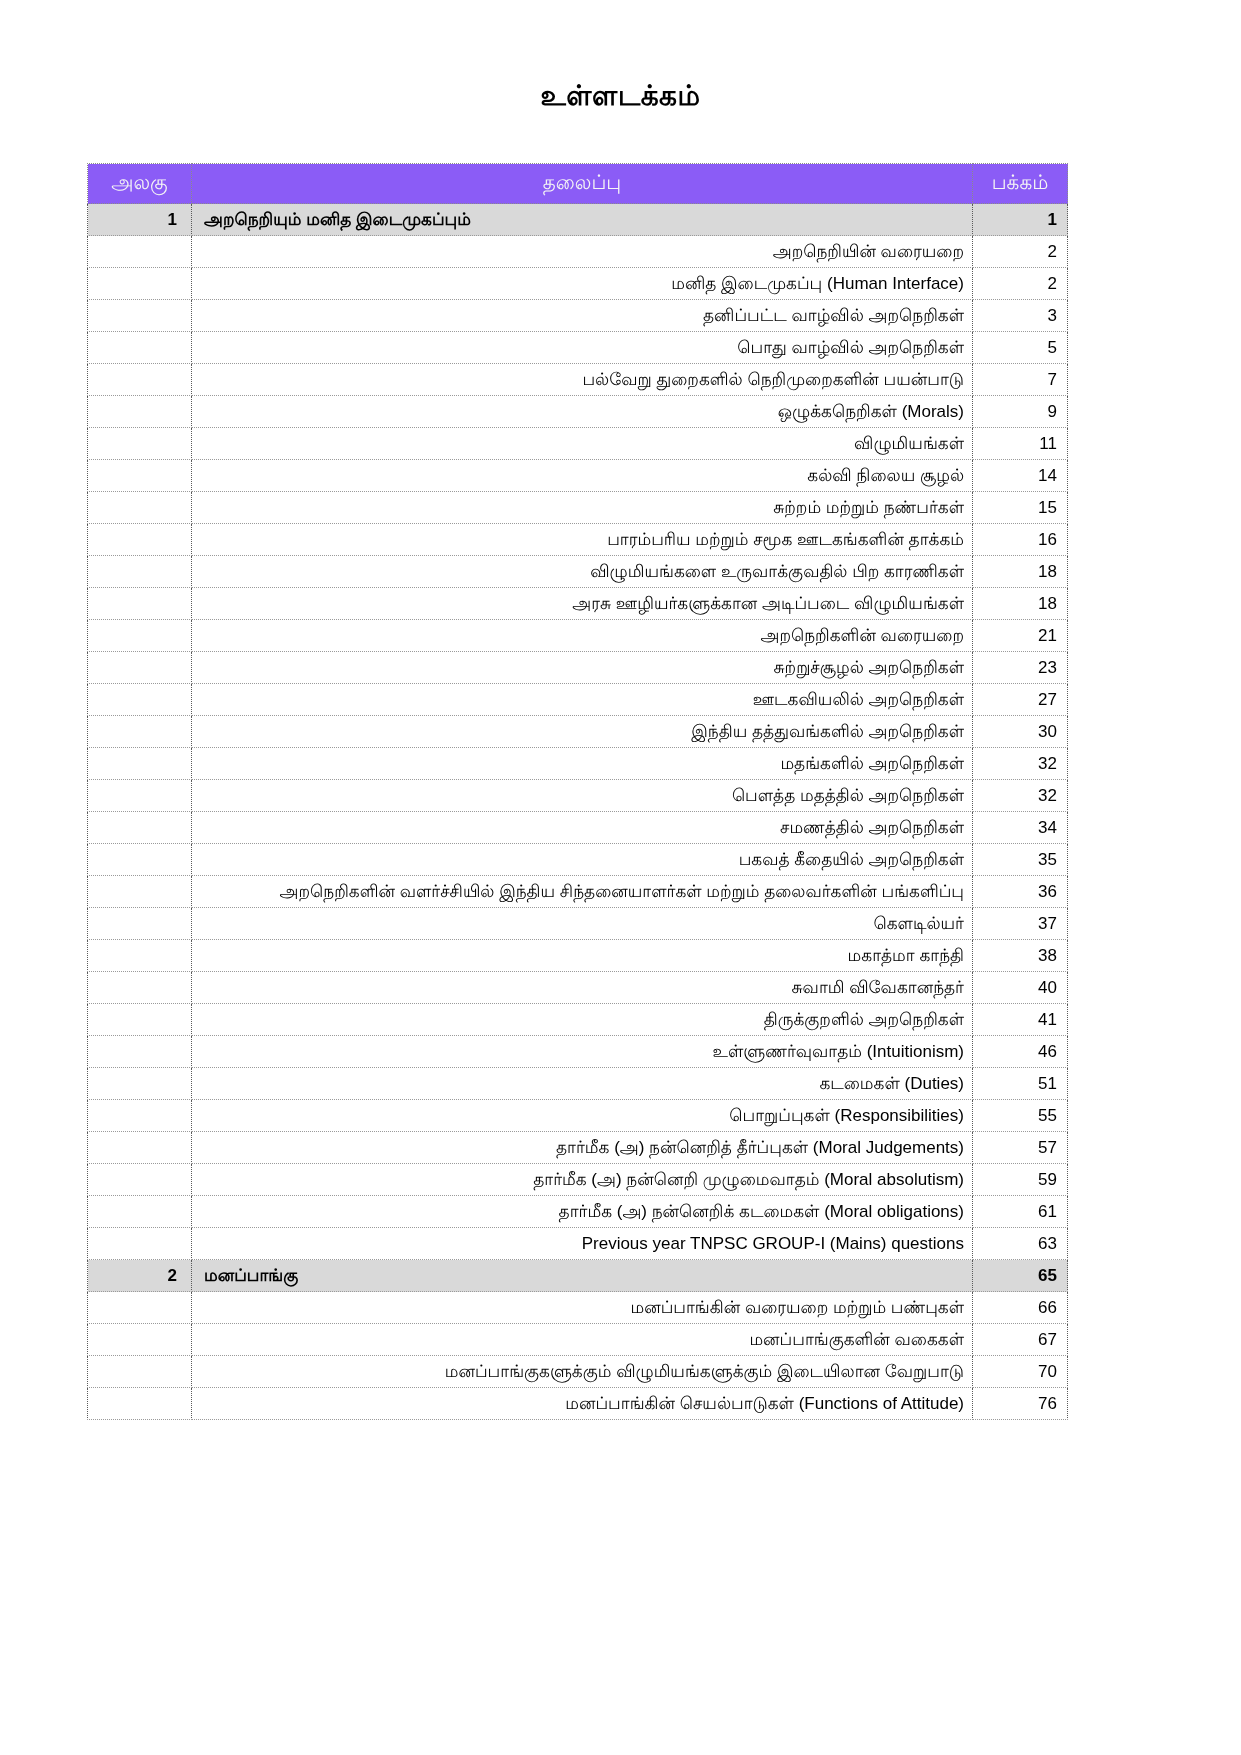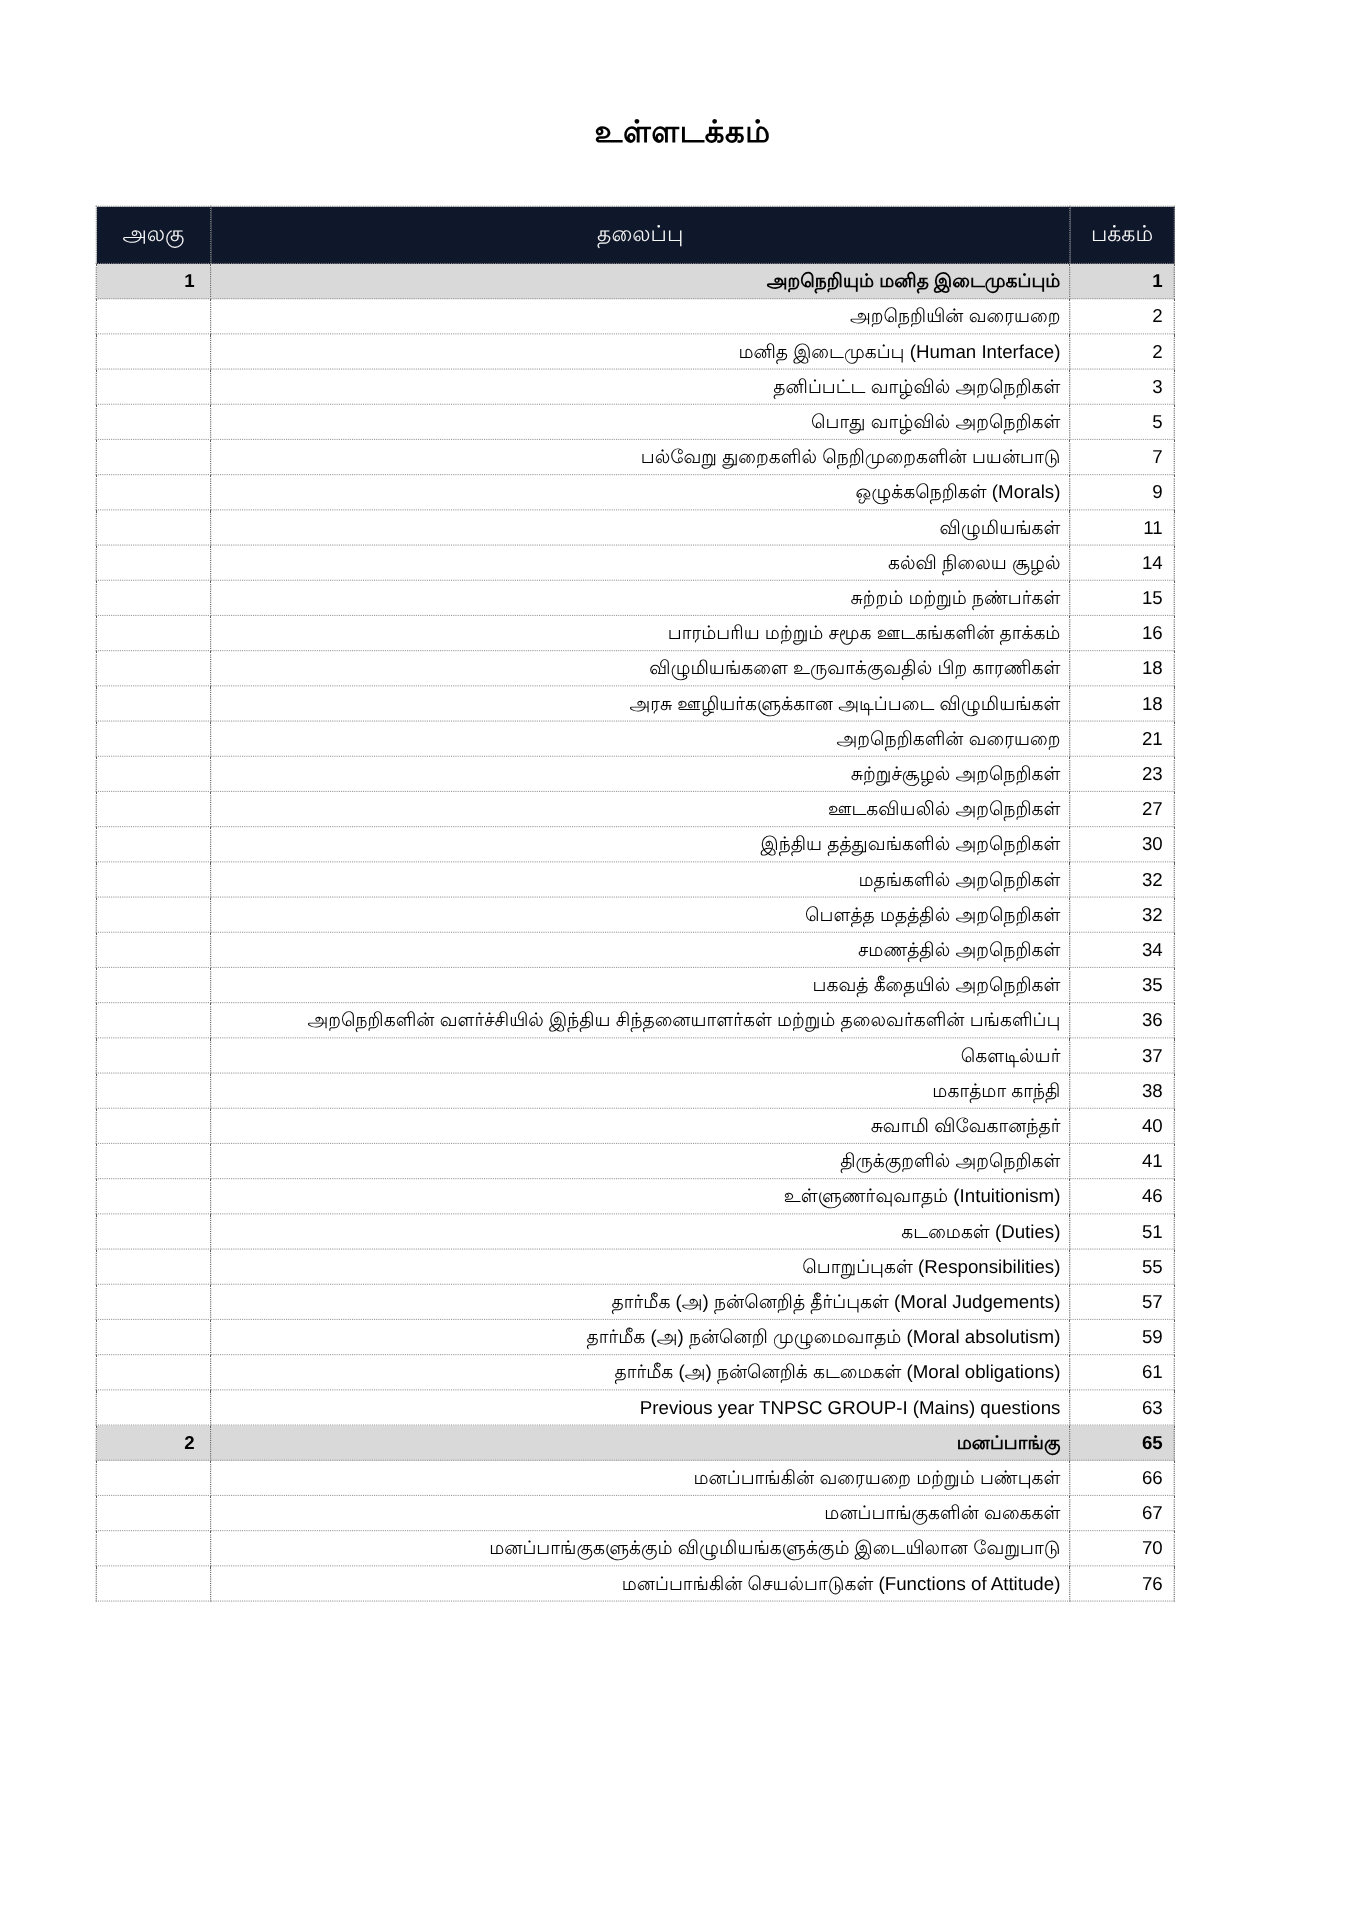--- a/index.html
+++ b/index.html
@@ -5,44 +5,44 @@
   * { margin: 0; padding: 0; box-sizing: border-box; }
   html, body {
     width: 1241px;
     background: #ffffff;
     font-family: "Liberation Sans", "DejaVu Sans", sans-serif;
     color: #000000;
   }
   body { height: 1755px; overflow: hidden; }
 
   .page-title {
-    margin-top: 104px;
+    margin-top: 80px;
     text-align: center;
     font-size: 28px;
     font-weight: bold;
     letter-spacing: 0.5px;
   }
 
   .toc-table {
     margin: 48px 0 0 87px;
     width: 980px;
     border-collapse: collapse;
     table-layout: fixed;
     border: 1px dotted #5a5a5a;
   }
   col.col-unit  { width: 104px; }
   col.col-title { width: 781px; }
   col.col-page  { width: 95px;  }
 
   .toc-table th {
-    background: #0f172a;
+    background: #8b5cf6;
     color: #f5f5f5;
     font-weight: normal;
     font-size: 20px;
-    height: 52px;
+    height: 40px;
     text-align: center;
     border: 1px dotted #8a8a8a;
   }
 
   .toc-table td {
     font-size: 17px;
     height: 32px;
     line-height: 1.25;
     border-left: 1px dotted #5a5a5a;
     border-right: 1px dotted #5a5a5a;
@@ -50,21 +50,21 @@
     border-bottom: 1px dotted #9a9a9a;
     padding: 2px 0;
     vertical-align: middle;
   }
 
   td.c-unit  { text-align: right; padding-right: 14px; }
   td.c-title { text-align: right;  padding-left: 12px; padding-right: 8px; }
   td.c-page  { text-align: right; padding-right: 10px; font-size: 17px; }
 
   tr.unit-row td { background: #d9d9d9; font-weight: bold; }
-  tr.unit-row td.c-title { text-align: right; }
+  tr.unit-row td.c-title { text-align: left; }
 </style>
 </head>
 <body>
 
 <h1 class="page-title">உள்ளடக்கம்</h1>
 
 <table class="toc-table">
   <colgroup>
     <col class="col-unit">
     <col class="col-title">

